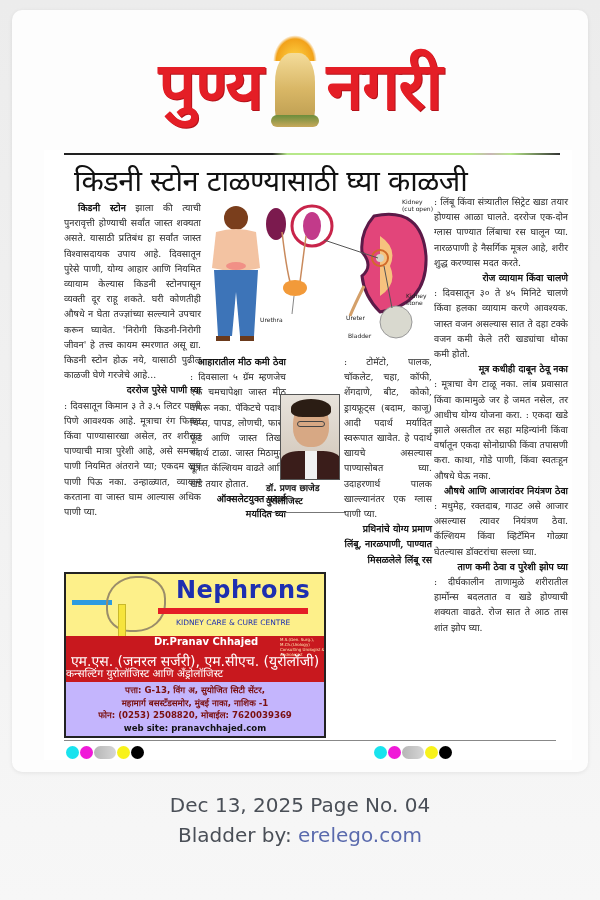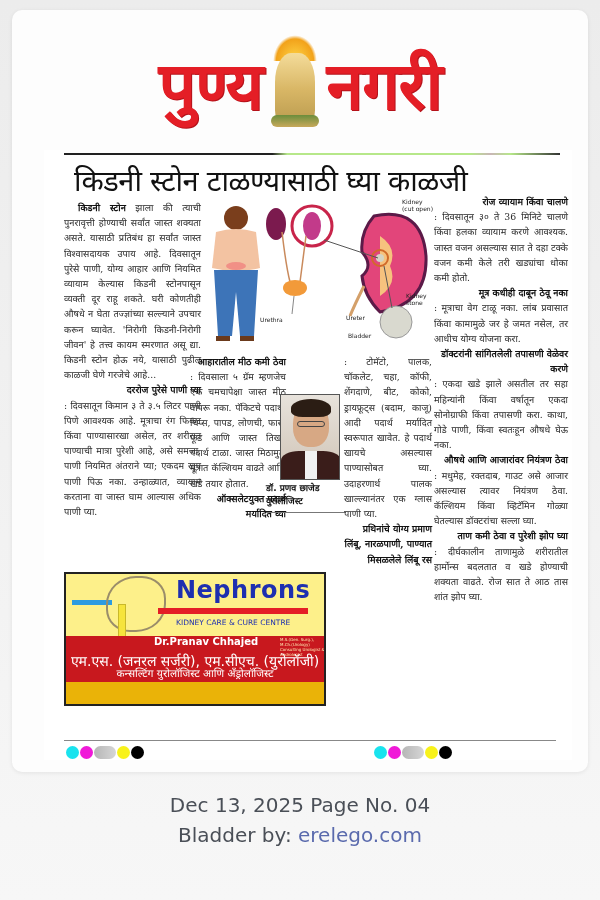--- a/index.html
+++ b/index.html
@@ -92,22 +92,22 @@
   .doctor-collar {
     position: absolute; left: 24px; top: 56px; width: 12px; height: 30px;
     background: #f1f1f1;
   }
   .doctor-caption {
     position: absolute; left: 222px; top: 332px; width: 90px; text-align: left;
     font-family: "DejaVu Sans", sans-serif; font-size: 9px; font-weight: 700; line-height: 13px; color: #111;
   }
   .caption-rule { position: absolute; left: 222px; top: 362px; width: 80px; height: 1px; background: #777; }
   .ad {
-    position: absolute; left: 20px; top: 422px; width: 262px; height: 134px;
-    border: 2px solid #222; background: #eab308; overflow: hidden;
+    position: absolute; left: 20px; top: 422px; width: 262px; height: 166px;
+    border: 2px solid #222; background: #c4b5fd; overflow: hidden;
   }
   .ad-top { position: absolute; left: 0; top: 0; width: 100%; height: 62px; background: #fdf08a; }
   .ad-brand {
     position: absolute; left: 110px; top: 2px; font-family: "DejaVu Sans", sans-serif;
     font-weight: 900; font-size: 24px; color: #1d2fb0; letter-spacing: 0.5px;
   }
   .ad-tag {
     position: absolute; left: 110px; top: 44px; font-family: "DejaVu Sans", sans-serif;
     font-weight: 400; font-size: 7.5px; color: #1d2fb0;
   }
@@ -120,21 +120,21 @@
     border: 2px solid #9a8d6a; border-radius: 50% 40% 50% 40%;
   }
   .ad-logo2 { position: absolute; left: 52px; top: 30px; width: 8px; height: 40px; background: #f6e43c; border: 1px solid #c9b82a; }
   .ad-red {
     position: absolute; left: 0; top: 62px; width: 100%; height: 46px; background: #c8181e;
     color: #fff; font-family: "DejaVu Sans", sans-serif;
   }
   .ad-dr { position: absolute; left: 88px; top: 0; font-weight: 700; font-size: 10px; }
   .ad-quals { position: absolute; left: 214px; top: 1px; width: 46px; font-size: 4px; line-height: 5px; color: #ffe7b0; }
   .ad-deg { position: absolute; left: 0; top: 15px; width: 100%; text-align: center; font-size: 14px; }
-  .ad-role { position: absolute; left: 0; top: 30px; width: 100%; text-align: center; font-size: 10.5px; }
+  .ad-role { position: absolute; left: 0; top: 30px; width: 100%; font-size: 10.5px; }
   .ad-bottom {
     position: absolute; left: 0; top: 108px; width: 100%; height: 56px;
     text-align: center; font-family: "DejaVu Sans", sans-serif; color: #7a1010;
     font-size: 8.6px; line-height: 12.5px; font-weight: 700; padding-top: 2px;
   }
   .ad-bottom .web { color: #111; }
   .rule-bottom { position: absolute; left: 20px; top: 590px; width: 492px; height: 1px; background: #888; }
   .reg-marks { position: absolute; top: 596px; height: 14px; display: flex; gap: 1px; }
   .reg-marks span { width: 13px; height: 13px; border-radius: 50%; display: inline-block; }
   .reg-marks .g { width: 22px; border-radius: 7px; background: linear-gradient(90deg, #b6b6b6, #d6d6d6); }
@@ -223,25 +223,25 @@
   </div>
   <div class="caption-rule"></div>
 
   <div class="col col-mid2" style="left:300px;width:88px;">
     <span>: टोमॅटो, पालक, चॉकलेट, चहा, कॉफी, शेंगदाणे, बीट, कोको, ड्रायफ्रूट्स (बदाम, काजू) आदी पदार्थ मर्यादित स्वरूपात खावेत. हे पदार्थ खायचे असल्यास पाण्यासोबत घ्या. उदाहरणार्थ पालक खाल्ल्यानंतर एक ग्लास पाणी प्या.</span>
     <span class="sub">प्रथिनांचे योग्य प्रमाण</span>
     <span class="sub">लिंबू, नारळपाणी, पाण्यात मिसळलेले लिंबू रस</span>
   </div>
 
   <div class="col col4">
+    <span>: लिंबू किंवा संत्र्यातील सिट्रेट खडा तयार होण्यास आळा घालते. दररोज एक-दोन ग्लास पाण्यात लिंबाचा रस घालून प्या. नारळपाणी हे नैसर्गिक मूत्रल आहे, शरीर शुद्ध करण्यास मदत करते.</span>
     <span class="sub">रोज व्यायाम किंवा चालणे</span>
-    <span>: दिवसातून ३० ते 36 मिनिटे चालणे किंवा हलका व्यायाम करणे आवश्यक. जास्त वजन असल्यास सात ते दहा टक्के वजन कमी केले तरी खड्यांचा धोका कमी होतो.</span>
+    <span>: दिवसातून ३० ते ४५ मिनिटे चालणे किंवा हलका व्यायाम करणे आवश्यक. जास्त वजन असल्यास सात ते दहा टक्के वजन कमी केले तरी खड्यांचा धोका कमी होतो.</span>
     <span class="sub">मूत्र कधीही दाबून ठेवू नका</span>
     <span>: मूत्राचा वेग टाळू नका. लांब प्रवासात किंवा कामामुळे जर हे जमत नसेल, तर आधीच योग्य योजना करा.</span>
-    <span class="sub">डॉक्टरांनी सांगितलेली तपासणी वेळेवर करणे</span>
     <span>: एकदा खडे झाले असतील तर सहा महिन्यांनी किंवा वर्षातून एकदा सोनोग्राफी किंवा तपासणी करा. काथा, गोडे पाणी, किंवा स्वतःहून औषधे घेऊ नका.</span>
     <span class="sub">औषधे आणि आजारांवर नियंत्रण ठेवा</span>
     <span>: मधुमेह, रक्तदाब, गाउट असे आजार असल्यास त्यावर नियंत्रण ठेवा. कॅल्शियम किंवा व्हिटॅमिन गोळ्या घेतल्यास डॉक्टरांचा सल्ला घ्या.</span>
     <span class="sub">ताण कमी ठेवा व पुरेशी झोप घ्या</span>
     <span>: दीर्घकालीन ताणामुळे शरीरातील हार्मोन्स बदलतात व खडे होण्याची शक्यता वाढते. रोज सात ते आठ तास शांत झोप घ्या.</span>
   </div>
 
   <div class="ad">
     <div class="ad-top"></div>
     <div class="ad-bluebar"></div>
@@ -249,20 +249,26 @@
     <div class="ad-logo2"></div>
     <div class="ad-redbar"></div>
     <div class="ad-brand">Nephrons</div>
     <div class="ad-tag">KIDNEY CARE &amp; CURE CENTRE</div>
     <div class="ad-red">
       <div class="ad-dr">Dr.Pranav Chhajed</div>
       <div class="ad-quals">M.S.(Gen. Surg.), M.Ch.(Urology) Consulting Urologist &amp; Andrologist</div>
       <div class="ad-deg">एम.एस. (जनरल सर्जरी), एम.सीएच. (युरोलॉजी)</div>
       <div class="ad-role">कन्सल्टिंग युरोलॉजिस्ट आणि अँड्रोलॉजिस्ट</div>
     </div>
+    <div class="ad-bottom">
+      <div>पत्ता: G-13, विंग अ, सुयोजित सिटी सेंटर,</div>
+      <div>महामार्ग बसस्टँडसमोर, मुंबई नाका, नाशिक -1</div>
+      <div>फोन: (0253) 2508820, मोबाईल: 7620039369</div>
+      <div class="web">web site: pranavchhajed.com</div>
+    </div>
   </div>
 
   <div class="rule-bottom"></div>
   <div class="reg-marks" style="left:22px;">
     <span style="background:#19e3ee"></span>
     <span style="background:#f01ad8"></span>
     <span class="g"></span>
     <span style="background:#f8f21a"></span>
     <span style="background:#000"></span>
   </div>

